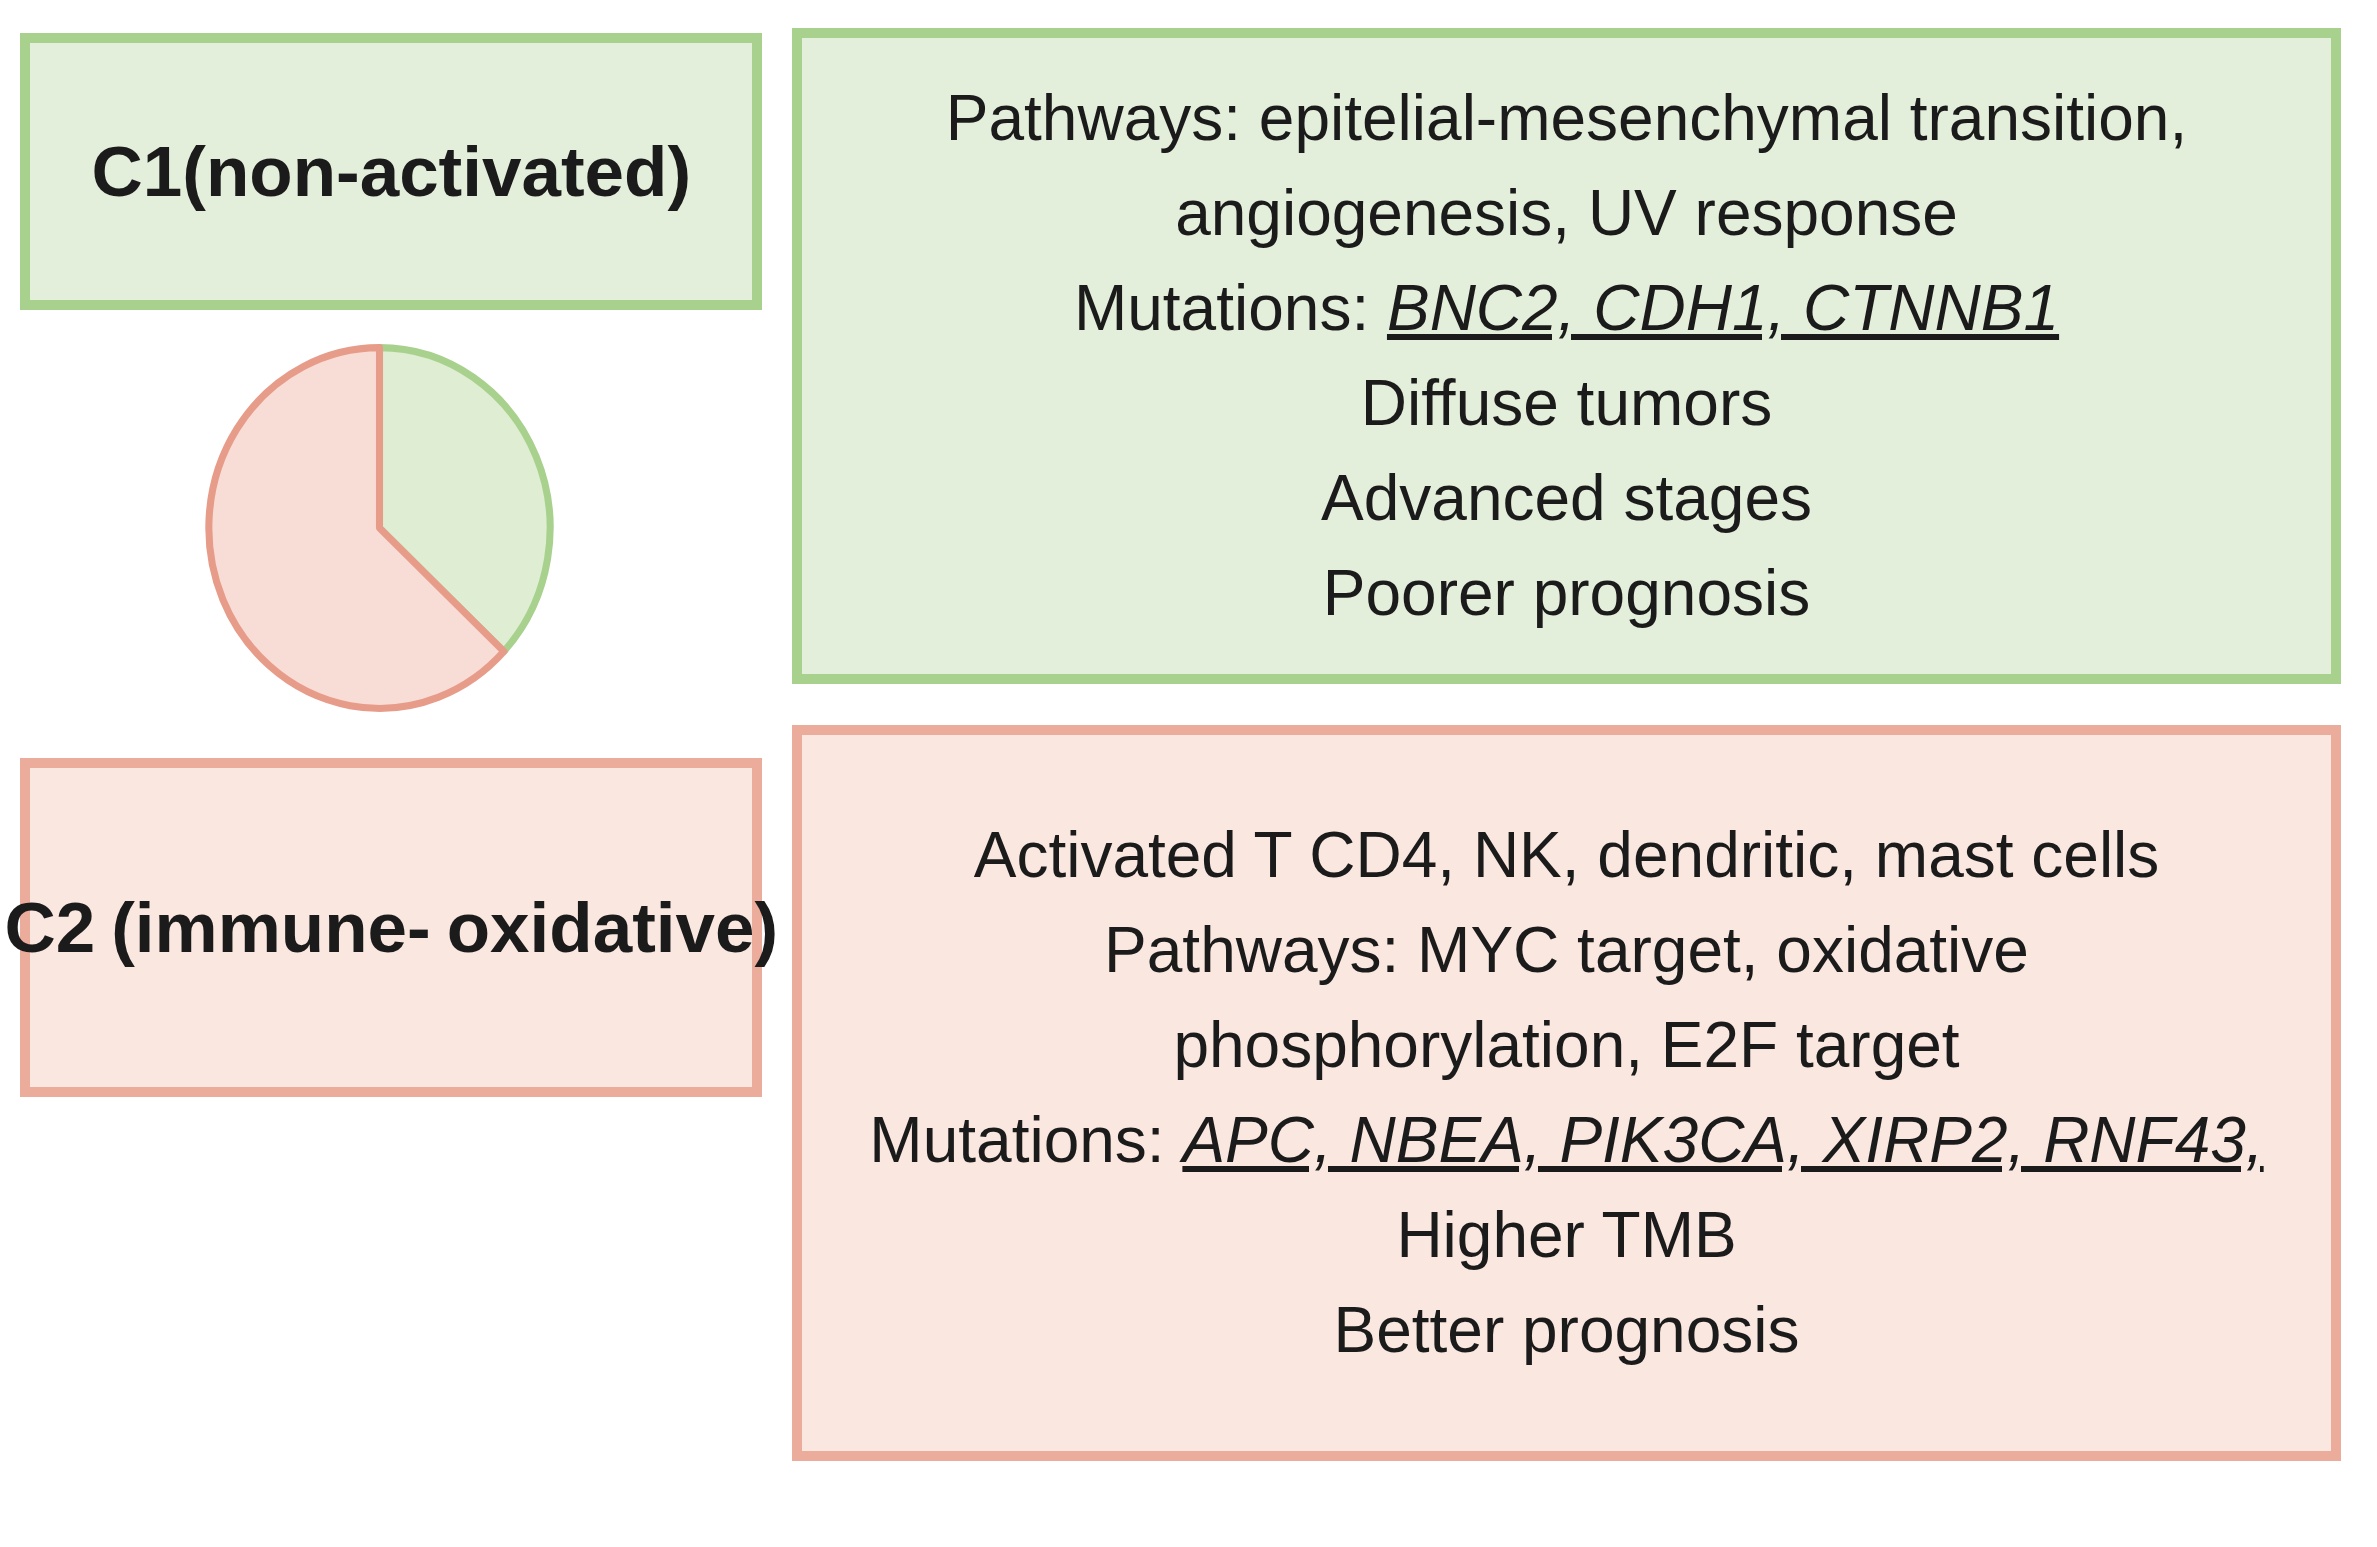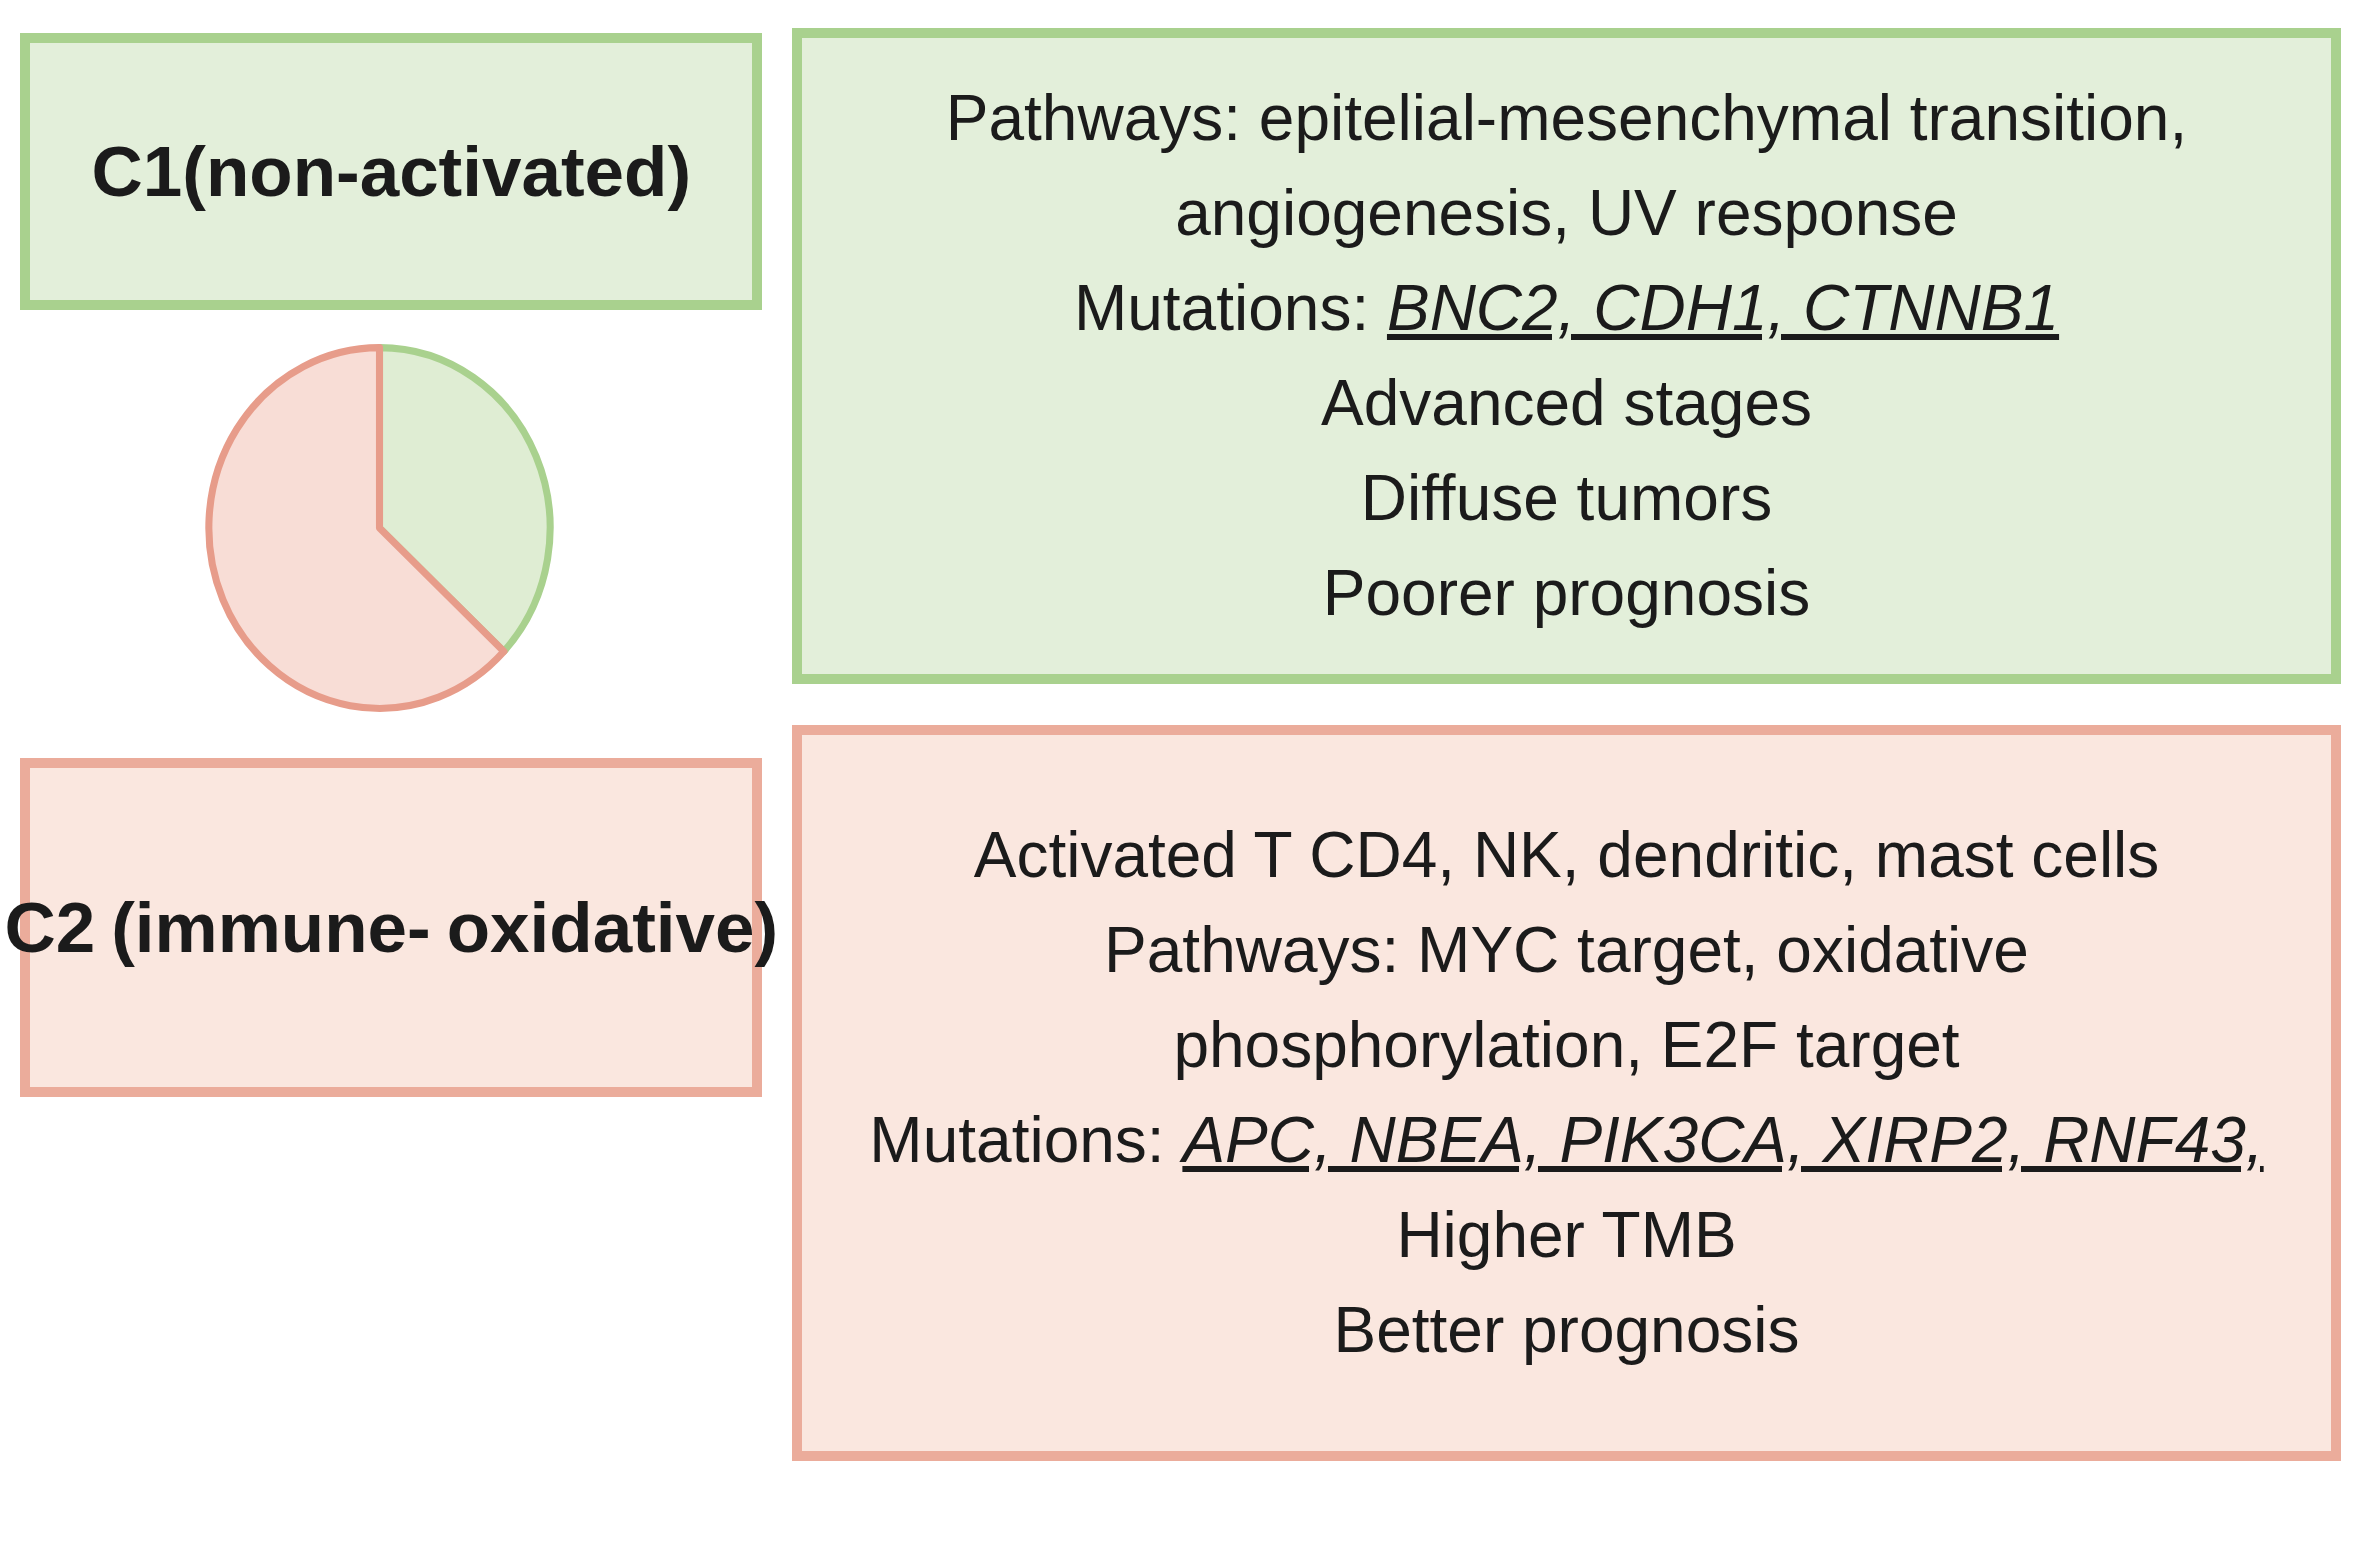--- a/index.html
+++ b/index.html
@@ -63,22 +63,22 @@
   <div class="box green label-box pos-c1-label">
     <div class="hline">C1</div>
     <div class="hline">(non-activated)</div>
   </div>
 
   <div class="box green details pos-c1-details">
     <div>
         <div class="line"><span>Pathways: epitelial-mesenchymal transition,</span></div>
         <div class="line"><span>angiogenesis, UV response</span></div>
         <div class="line"><span>Mutations: </span><span class="it">BNC2, CDH1, CTNNB1</span></div>
+        <div class="line"><span>Diffuse tumors</span></div>
         <div class="line"><span>Advanced stages</span></div>
-        <div class="line"><span>Diffuse tumors</span></div>
         <div class="line"><span>Poorer prognosis</span></div>
       </div>
   </div>
 
   <figure class="pos-pie">
     <svg id="pie-svg" viewBox="0 0 440 450" xmlns="http://www.w3.org/2000/svg">
         <path d="M220,225 L220.0,21.0 A193,204 0 0 1 360.7,364.6 Z" fill="#DFEDD3" stroke="#A9D18E" stroke-width="8" stroke-linejoin="round"></path>
         <path d="M220,225 L360.7,364.6 A193,204 0 1 1 220.0,21.0 Z" fill="#F8DDD6" stroke="#E79C8A" stroke-width="8" stroke-linejoin="round"></path>
       </svg>
   </figure>

